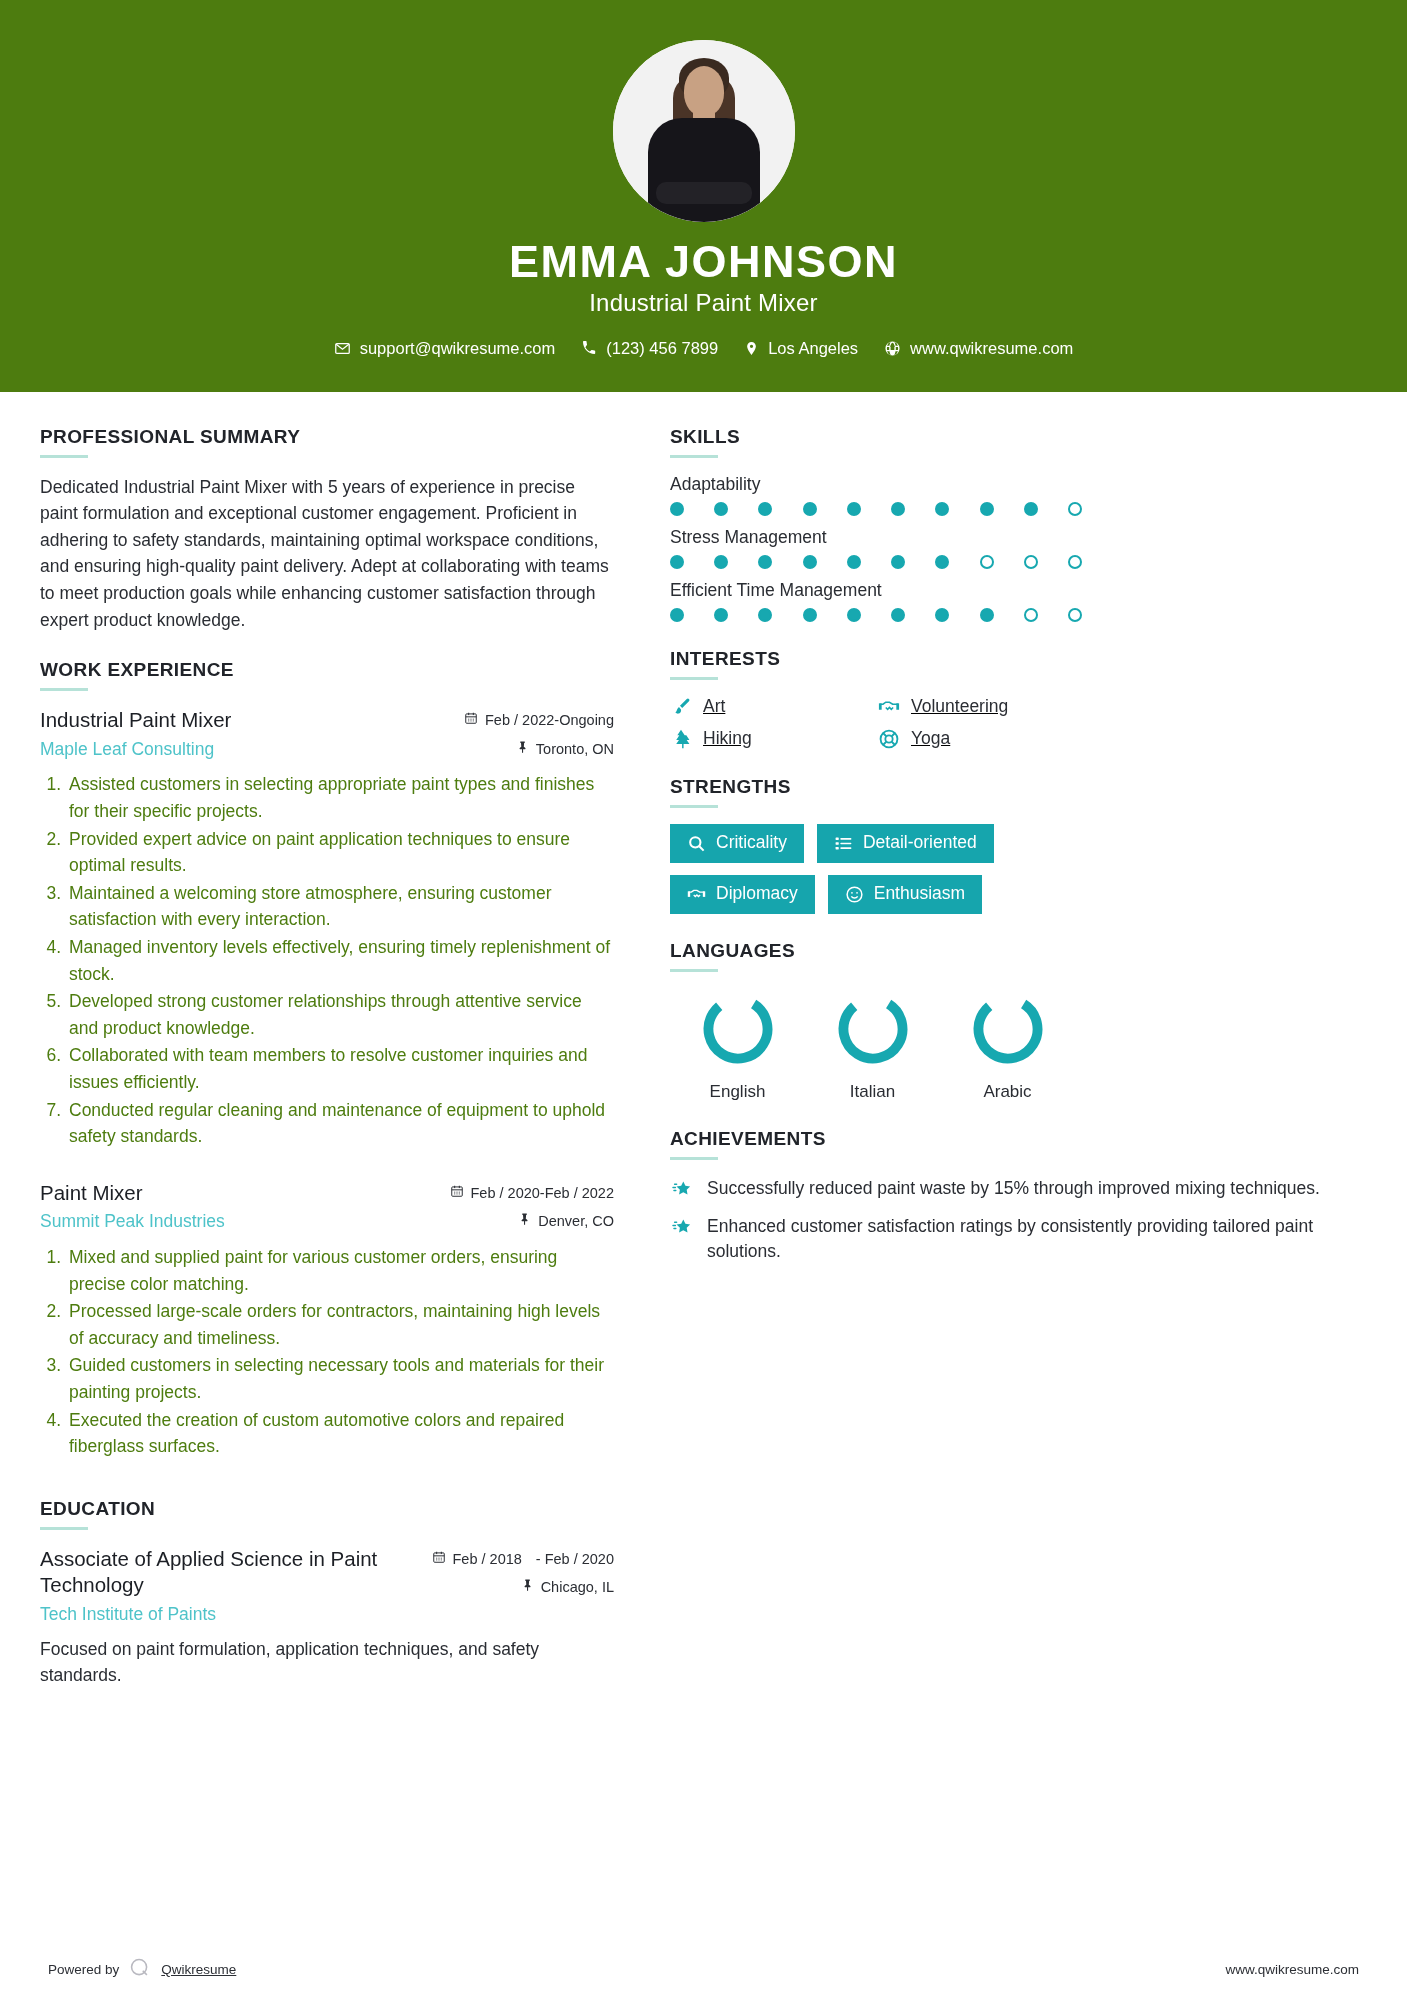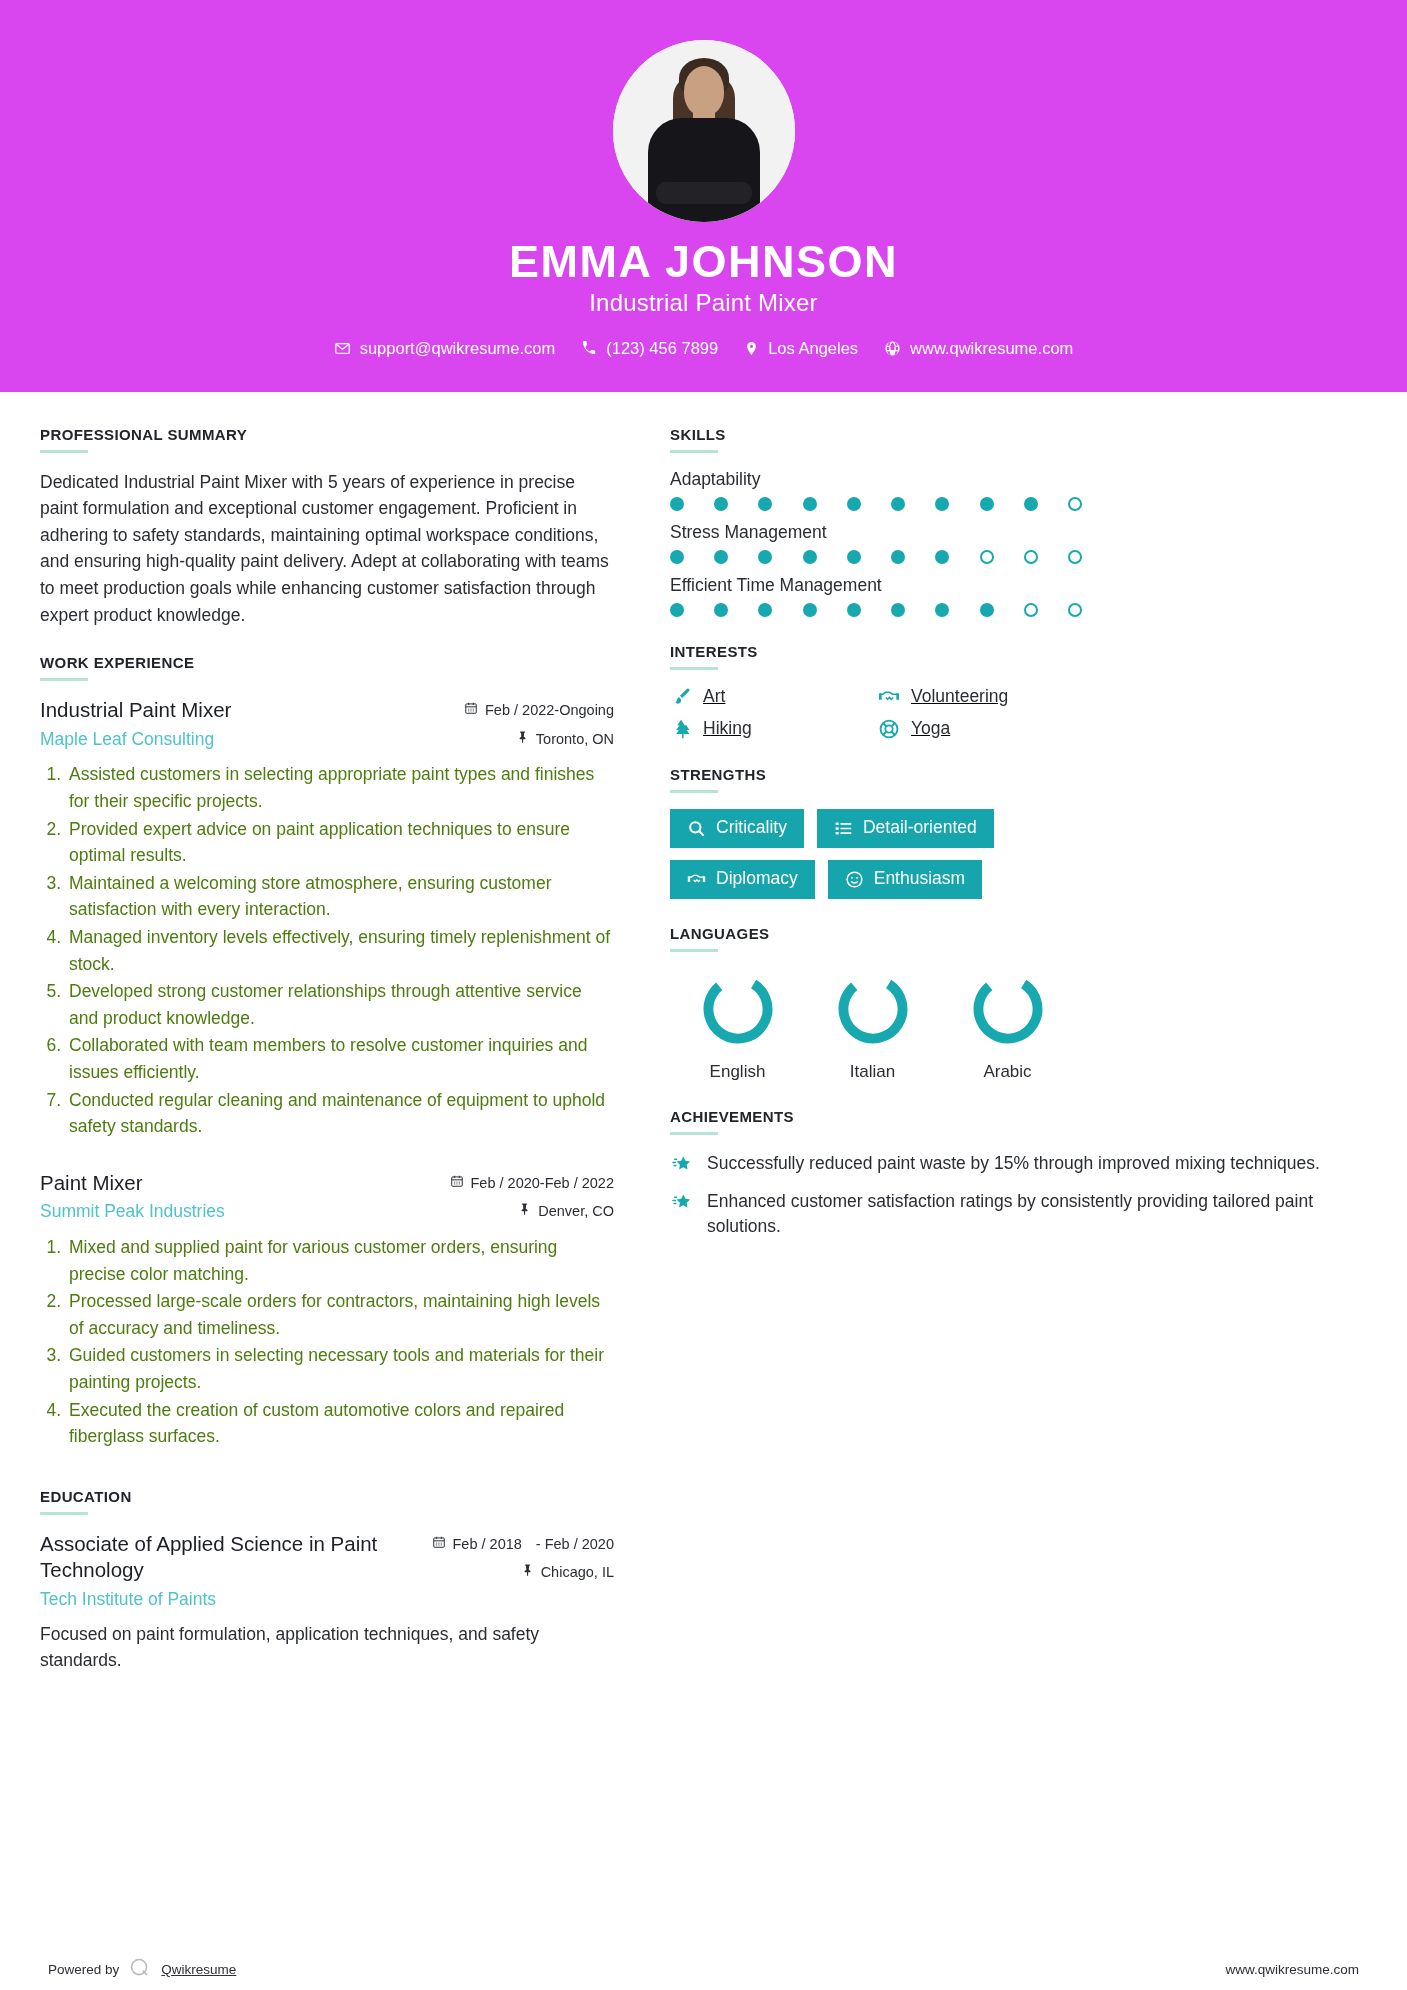--- a/index.html
+++ b/index.html
@@ -13,21 +13,21 @@
   .page {
     position: relative;
     width: 1407px;
     min-height: 1990px;
     background: #ffffff;
     overflow: hidden;
   }
 
   
   .header {
-    background: #d946ef;
+    background: #4d7c0f;
     padding: 40px 0 34px 0;
     text-align: center;
   }
 
   .avatar-wrap {
     width: 182px;
     height: 182px;
     margin: 0 auto 16px auto;
     border-radius: 50%;
     background: #ffffff;
@@ -109,21 +109,21 @@
   
   .body {
     display: flex;
     align-items: flex-start;
     padding: 34px 40px 0 40px;
   }
   .col-left { width: 600px; padding-right: 26px; }
   .col-right { width: 700px; padding-left: 30px; }
 
   .sec-title {
-    font-size: 15px;
+    font-size: 19px;
     font-weight: bold;
     color: #21242a;
     letter-spacing: 0.4px;
     text-transform: uppercase;
   }
   .sec-rule {
     width: 48px;
     height: 3px;
     background: #b6e2d8;
     margin-top: 7px;

